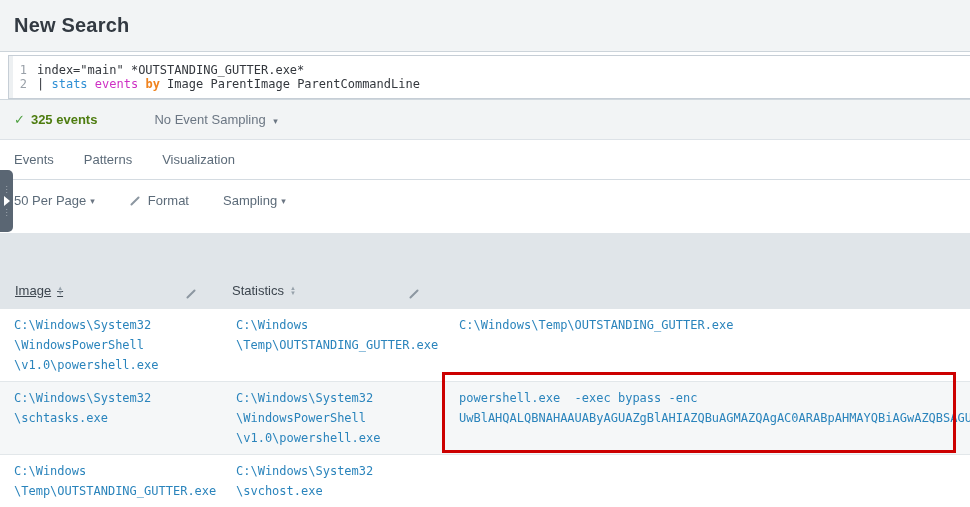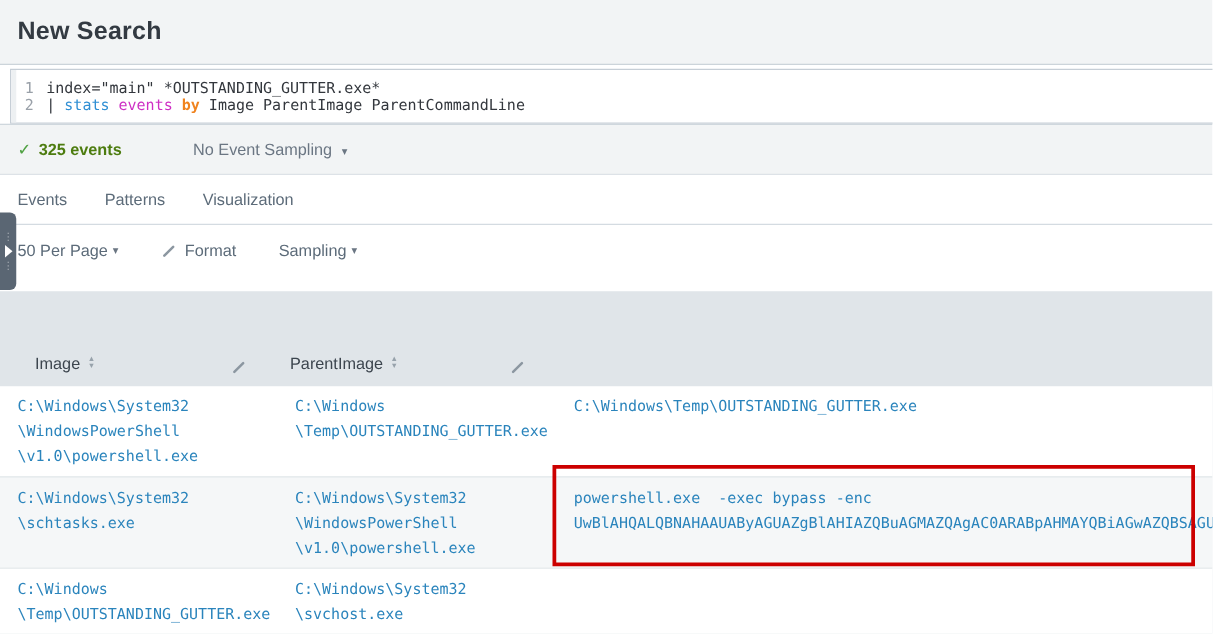--- a/index.html
+++ b/index.html
@@ -59,21 +59,21 @@
   .handle-dots { color:rgba(255,255,255,.45); font-size:8px; line-height:7px; }
   .handle-arrow { width:0; height:0; border-top:5px solid transparent;
     border-bottom:5px solid transparent; border-left:6px solid #fff; margin:3px 0; }
 
   
   .results-area { position:absolute; top:233px; left:0; right:0; bottom:0;
     background:#e0e5e9; }
   .grid { display:grid; grid-template-columns:232px 223px 1fr; }
   .thead { padding-top:50px; padding-bottom:11px; }
   .th { display:flex; align-items:center; font-size:13px; color:#3c454e; }
-  .th.first { padding-left:28px; }
+  .th.first { padding-left:15px;text-decoration:underline; }
   .sort-icon { display:inline-flex; flex-direction:column; margin-left:6px;
     color:#97a2ab; line-height:5px; font-size:6px; }
   .sort-icon::before { content:"▲"; }
   .sort-icon::after { content:"▼"; }
   .th .pencil-wrap { margin-left:auto; margin-right:28px; }
   .tbody { background:#fff; }
   .trow { border-top:1px solid #e2e7ea; }
   .trow.first { border-top:none; }
   .trow.striped { background:#f5f7f8; }
   .td { padding:6px 14px 6px 4px; font:12px/20px "DejaVu Sans Mono","Liberation Mono",monospace;
@@ -141,21 +141,21 @@
 </div>
 
 <div class="results-area">
   <div class="grid thead">
     <div class="th first">
       <span>Image</span>
       <span class="sort-icon"></span>
       <span class="pencil-wrap"><span class="pencil-bar"></span></span>
     </div>
     <div class="th">
-      <span>ParentImage</span>
+      <span>Statistics</span>
       <span class="sort-icon"></span>
       <span class="pencil-wrap"><span class="pencil-bar"></span></span>
     </div>
   </div>
 
   <div class="tbody">
     <div class="grid trow first">
       <div class="td first">C:\Windows\System32
 \WindowsPowerShell
 \v1.0\powershell.exe</div>

